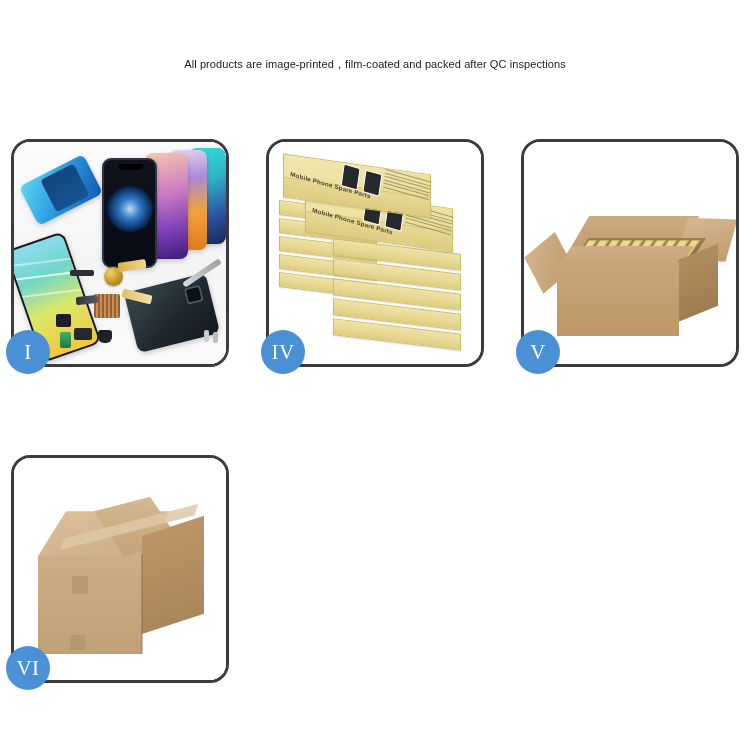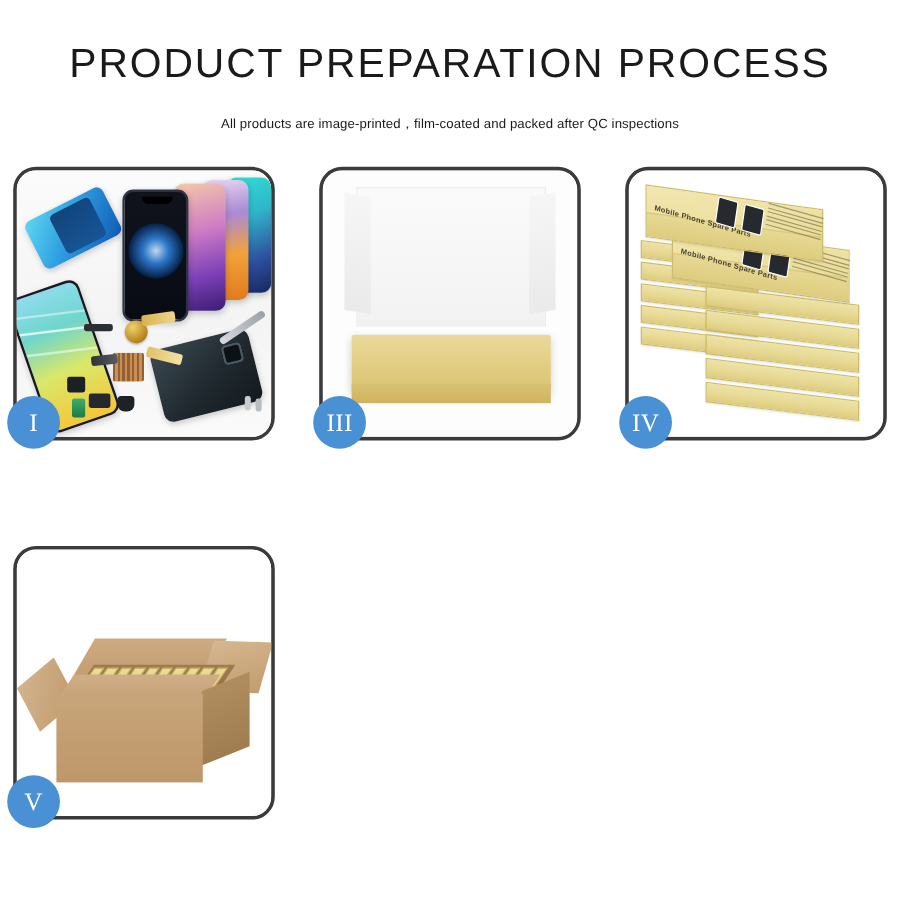--- a/index.html
+++ b/index.html
@@ -372,21 +372,20 @@
     position:absolute; left:127px; bottom:26px; width:2px; height:100px;
     background: rgba(120,92,60,.35);
   }
 </style>
 </head>
 <body>
 
 <div class="page">
 
   <div class="header">
-    <div class="title">PRODUCT PREPARATION PROCESS</div>
     <div class="subtitle">All products are image-printed，film-coated and packed after QC inspections</div>
   </div>
 
   <div class="grid">
 
     <div class="panel">
       <div class="panel-inner">
         <div class="scene-parts">
           <div class="band"></div>
           <div class="ph p-blue"></div>
@@ -408,33 +407,20 @@
           <div class="part camlen"></div>
           <div class="part greenchip"></div>
           <div class="part screw1"></div>
           <div class="part screw2"></div>
         </div>
       </div>
       <div class="badge">I</div>
     </div>
 
 
-    <div class="panel">
-      <div class="panel-inner">
-        <div class="scene-openbox">
-          <div class="ob-lid-back"></div>
-          <div class="ob-lid-l"></div>
-          <div class="ob-lid-r"></div>
-          <div class="ob-product"></div>
-          <div class="ob-tray"></div>
-          <div class="ob-tray-front"></div>
-        </div>
-      </div>
-      <div class="badge">III</div>
-    </div>
 
     <div class="panel">
       <div class="panel-inner">
         <div class="scene-stack">
 
           <div class="kbox" style="left:10px; top:64px;  width:98px; height:15px; transform:skewY(7deg);"></div>
           <div class="kbox" style="left:10px; top:82px;  width:98px; height:15px; transform:skewY(7deg);"></div>
           <div class="kbox" style="left:10px; top:100px; width:98px; height:15px; transform:skewY(7deg);"></div>
           <div class="kbox" style="left:10px; top:118px; width:98px; height:15px; transform:skewY(7deg);"></div>
           <div class="kbox" style="left:10px; top:136px; width:98px; height:15px; transform:skewY(7deg);"></div>
@@ -504,15 +490,30 @@
               <i></i>
           </div>
           <div class="ct-top"></div>
           <div class="ct-right"></div>
           <div class="ct-body"></div>
         </div>
       </div>
       <div class="badge">V</div>
     </div>
 
+    <div class="panel">
+      <div class="panel-inner">
+        <div class="scene-sealed">
+          <div class="sb-top"></div>
+          <div class="sb-top2"></div>
+          <div class="sb-tape"></div>
+          <div class="sb-right"></div>
+          <div class="sb-front"></div>
+          <div class="sb-edge"></div>
+          <div class="sb-seam1"></div>
+          <div class="sb-seam2"></div>
+        </div>
+      </div>
+      <div class="badge">VI</div>
+    </div>
 
   </div>
 </div>
 
 </body></html>

